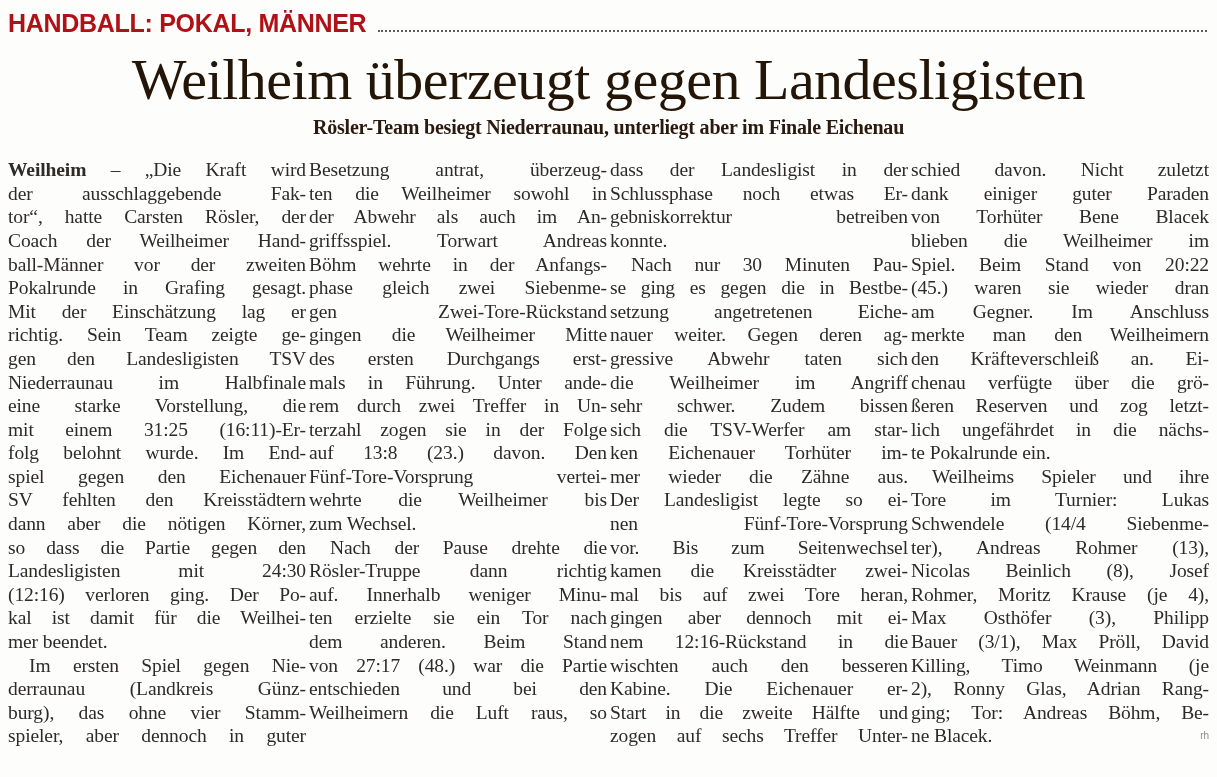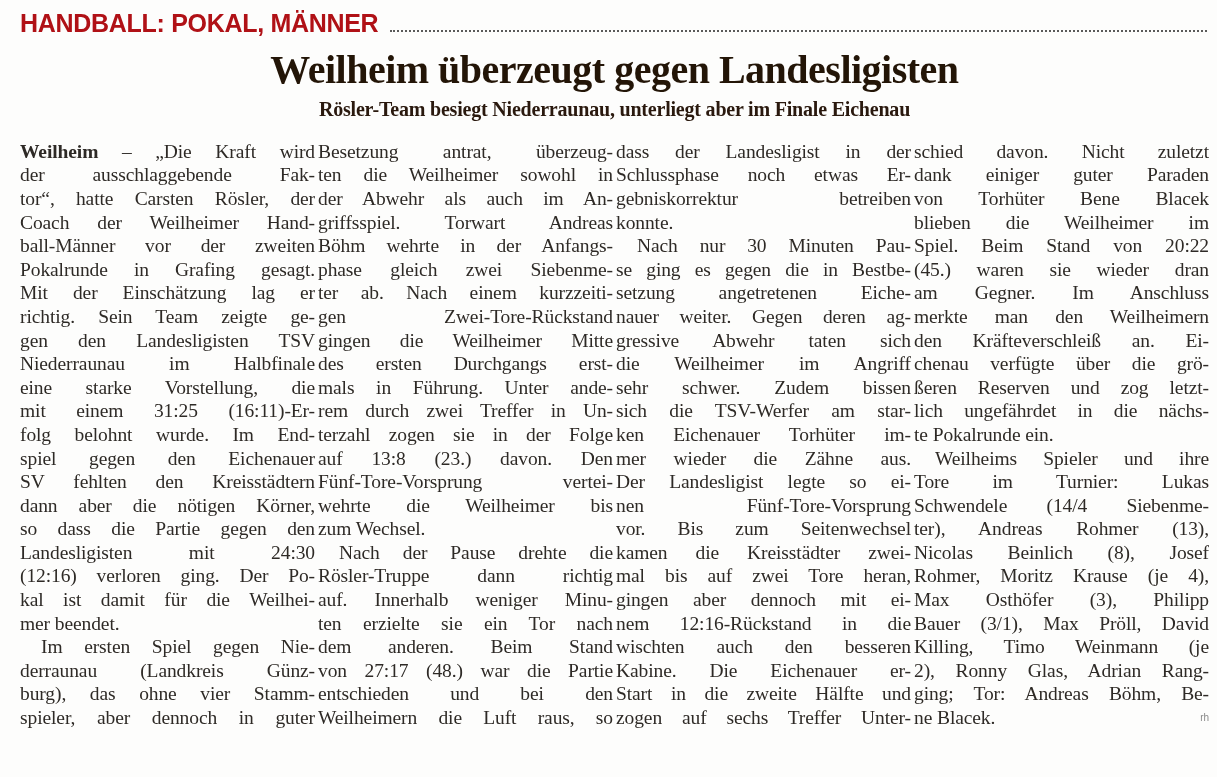--- a/index.html
+++ b/index.html
@@ -1,21 +1,21 @@
 <!DOCTYPE html>
 <html lang="de"><head>
 <meta charset="utf-8">
 <style>
   html, body { margin: 0; padding: 0; background: #ffffff; }
   .page {
     position: relative;
     width: 1217px;
     height: 777px;
     box-sizing: border-box;
-    padding: 6px 8px 0 20px;
+    padding: 6px 8px 0 8px;
     background: #fdfdfc;
     font-family: "Liberation Serif", serif;
     color: #2e2a26;
     overflow: hidden;
   }
   .kicker-row {
     display: flex;
     align-items: flex-end;
     height: 30px;
   }
@@ -29,22 +29,22 @@
   }
   .rule {
     flex: 1;
     height: 0;
     margin: 0 2px 4px 12px;
     border-bottom: 2px dotted #5a5a5a;
   }
   .headline {
     margin-top: 14px;
     text-align: center;
-    font-weight: bold;
-    font-size: 40px;
+    font-weight: normal;
+    font-size: 58px;
     line-height: 1.02;
     letter-spacing: -0.5px;
     white-space: nowrap;
   }
   .subheadline {
     margin-top: 8px;
     text-align: center;
     font-weight: bold;
     font-size: 20px;
     line-height: 1.05;
@@ -114,21 +114,20 @@
         <div class="line n">burg), das ohne vier Stamm-</div>
         <div class="line n">spieler, aber dennoch in guter</div>
       </div>
       <div class="col">
         <div class="line n">Besetzung antrat, überzeug-</div>
         <div class="line n">ten die Weilheimer sowohl in</div>
         <div class="line n">der Abwehr als auch im An-</div>
         <div class="line n">griffsspiel. Torwart Andreas</div>
         <div class="line n">Böhm wehrte in der Anfangs-</div>
         <div class="line n">phase gleich zwei Siebenme-</div>
-        <div class="line n">ter ab. Nach einem kurzzeiti-</div>
         <div class="line n">gen Zwei-Tore-Rückstand</div>
         <div class="line n">gingen die Weilheimer Mitte</div>
         <div class="line n">des ersten Durchgangs erst-</div>
         <div class="line n">mals in Führung. Unter ande-</div>
         <div class="line n">rem durch zwei Treffer in Un-</div>
         <div class="line n">terzahl zogen sie in der Folge</div>
         <div class="line n">auf 13:8 (23.) davon. Den</div>
         <div class="line n">Fünf-Tore-Vorsprung vertei-</div>
         <div class="line n">wehrte die Weilheimer bis</div>
         <div class="line e">zum Wechsel.</div>

